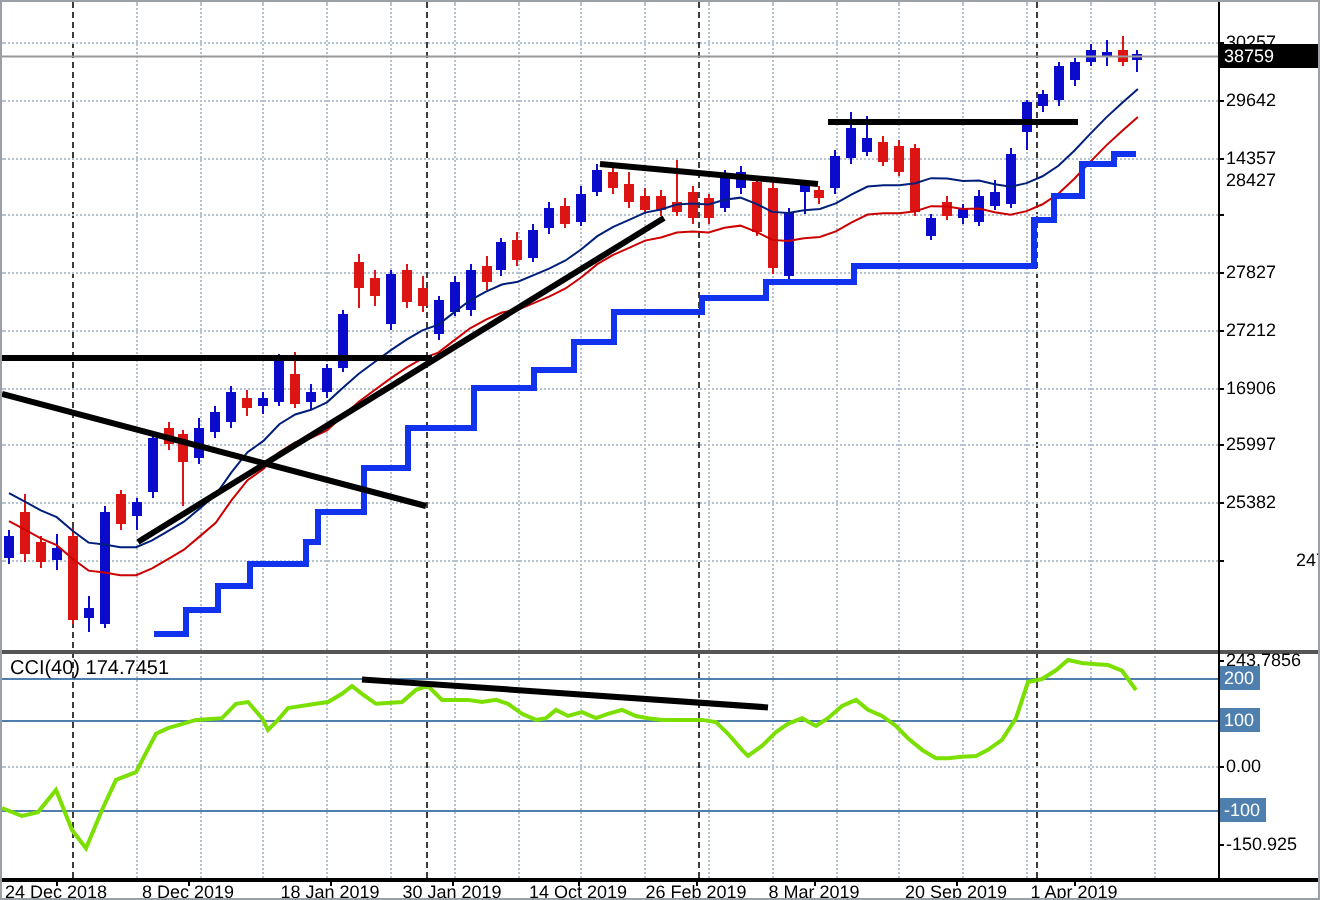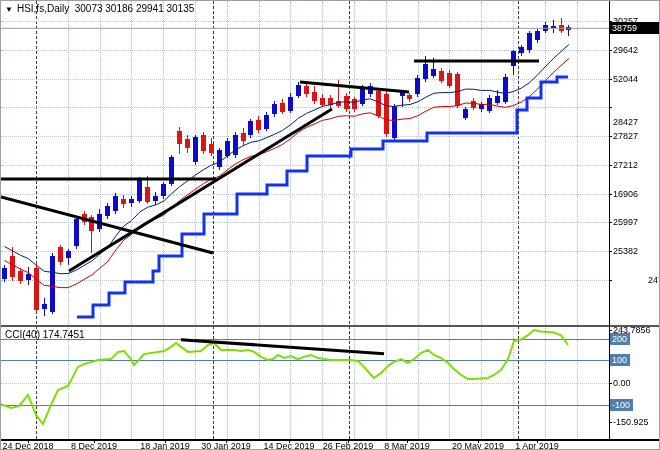--- a/index.html
+++ b/index.html
@@ -236,23 +236,23 @@
 
   <div id="divider"></div>
   <div id="bottom-axis-line"></div>
   <div id="right-axis-line"></div>
   <div id="axis-layer" class="abs" style="left:0;top:0;width:636px;height:450px;">
       <div class="ptick" style="top: 20px;"></div>
       <div class="plabel" style="top: 15px;">30257</div>
       <div class="ptick" style="top: 49px;"></div>
       <div class="plabel" style="top: 44px;">29642</div>
       <div class="ptick" style="top: 77.7px;"></div>
-      <div class="plabel" style="top: 72.7px;">52044</div>
+      <div class="plabel" style="top: 72.7px;">14357</div>
       <div class="ptick" style="top: 106.4px;"></div>
-      <div class="plabel" style="top: 116px; text-align: right;">28427</div>
+      <div class="plabel" style="top: 84px; text-align: right;">28427</div>
       <div class="ptick" style="top: 135.1px;"></div>
       <div class="plabel" style="top: 130.1px;">27827</div>
       <div class="ptick" style="top: 163.8px;"></div>
       <div class="plabel" style="top: 158.8px;">27212</div>
       <div class="ptick" style="top: 192.5px;"></div>
       <div class="plabel" style="top: 187.5px;">16906</div>
       <div class="ptick" style="top: 221.2px;"></div>
       <div class="plabel" style="top: 216.2px;">25997</div>
       <div class="ptick" style="top: 249.9px;"></div>
       <div class="plabel" style="top: 244.9px;">25382</div>
@@ -273,30 +273,27 @@
       <div class="plabel" style="top: 416px;">-150.925</div>
       <div class="ttick" style="left: 27px;"></div>
       <div class="tlabel" style="left: -8px;">24 Dec 2018</div>
       <div class="ttick" style="left: 93px;"></div>
       <div class="tlabel" style="left: 58px;">8 Dec 2019</div>
       <div class="ttick" style="left: 164px;"></div>
       <div class="tlabel" style="left: 129px;">18 Jan 2019</div>
       <div class="ttick" style="left: 225px;"></div>
       <div class="tlabel" style="left: 190px;">30 Jan 2019</div>
       <div class="ttick" style="left: 288px;"></div>
-      <div class="tlabel" style="left: 253px;">14 Dec 2019</div>
+      <div class="tlabel" style="left: 253px;">14 Oct 2019</div>
       <div class="ttick" style="left: 347px;"></div>
       <div class="tlabel" style="left: 312px;">26 Feb 2019</div>
       <div class="ttick" style="left: 406px;"></div>
       <div class="tlabel" style="left: 371px;">8 Mar 2019</div>
       <div class="ttick" style="left: 477px;"></div>
-      <div class="tlabel" style="left: 442px;">20 May 2019</div>
+      <div class="tlabel" style="left: 442px;">20 Sep 2019</div>
       <div class="ttick" style="left: 536px;"></div>
       <div class="tlabel" style="left: 501px;">1 Apr 2019</div>
     </div>
 
-  <div id="title-bar">
-    <span class="tri">▼</span><span>HSI,fs,Daily</span>&nbsp;&nbsp;<span>30073 30186 29941 30135</span>
-  </div>
   <div id="cci-label">
     <span>CCI(40)</span>&nbsp;<span>174.7451</span>
   </div>
 </div>
 
 </body></html>

